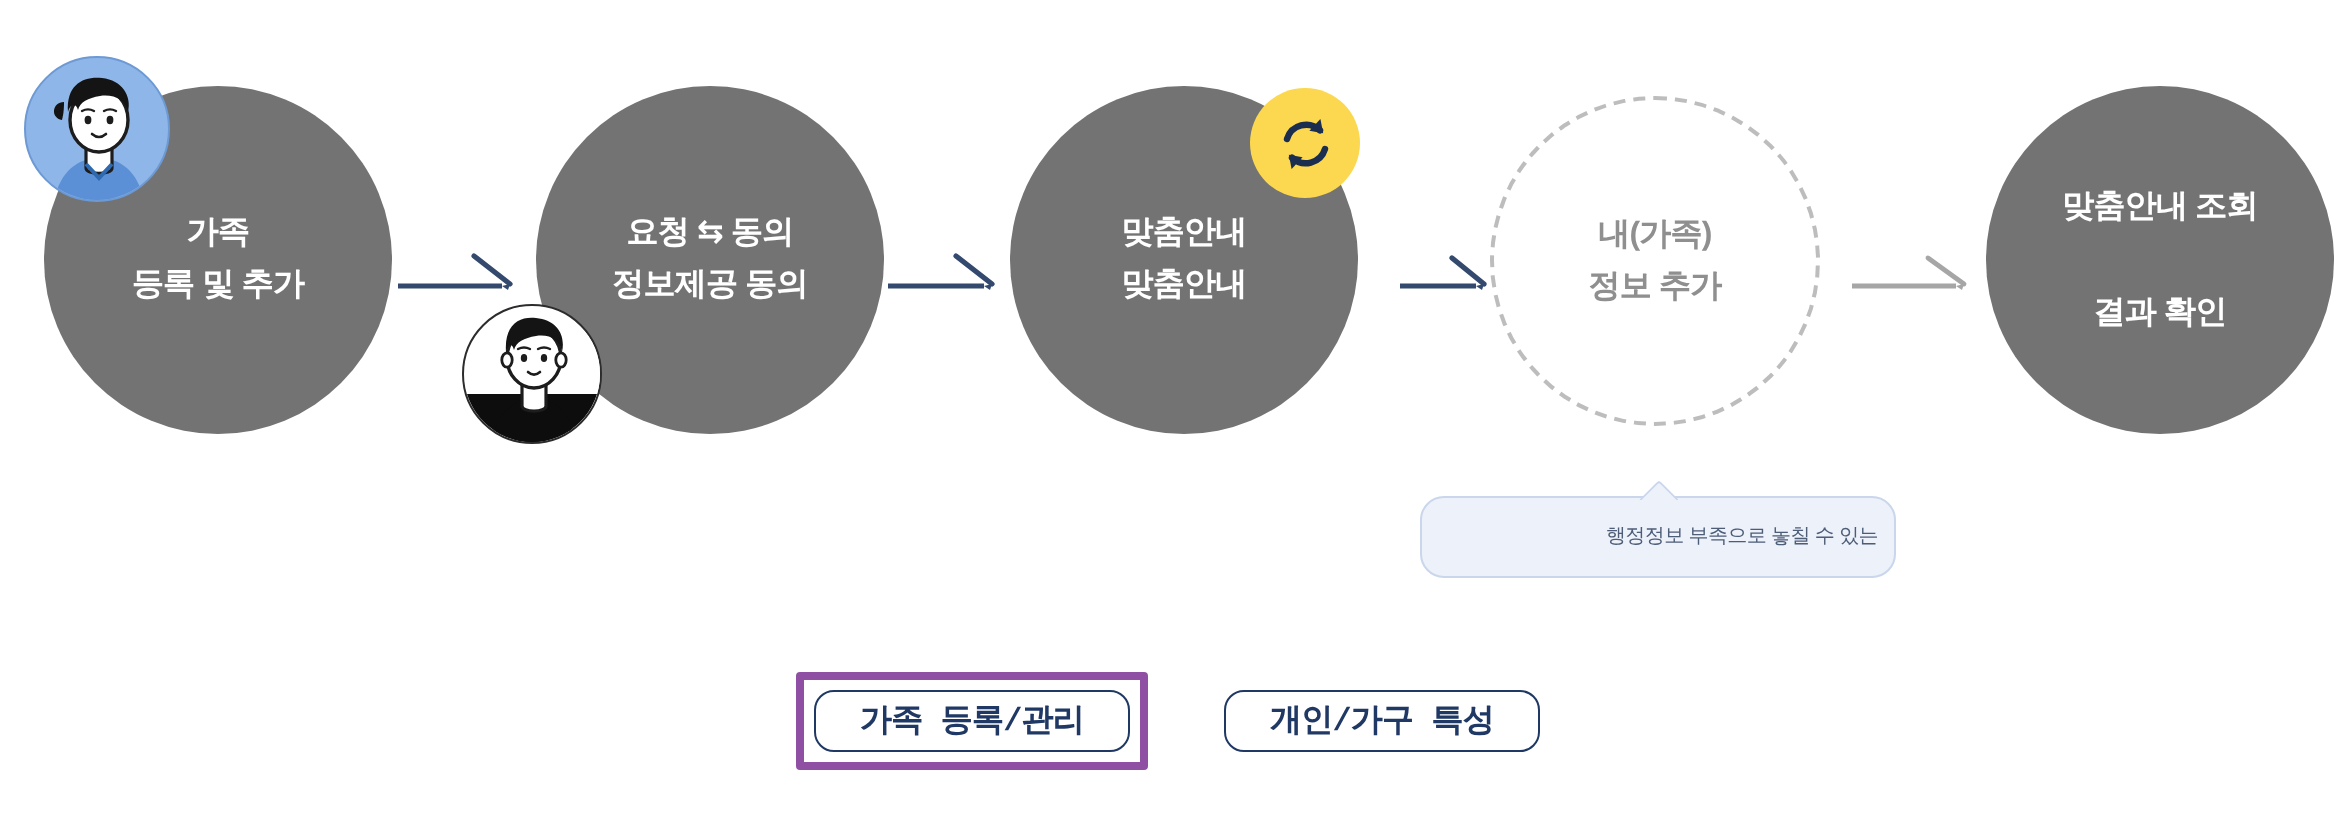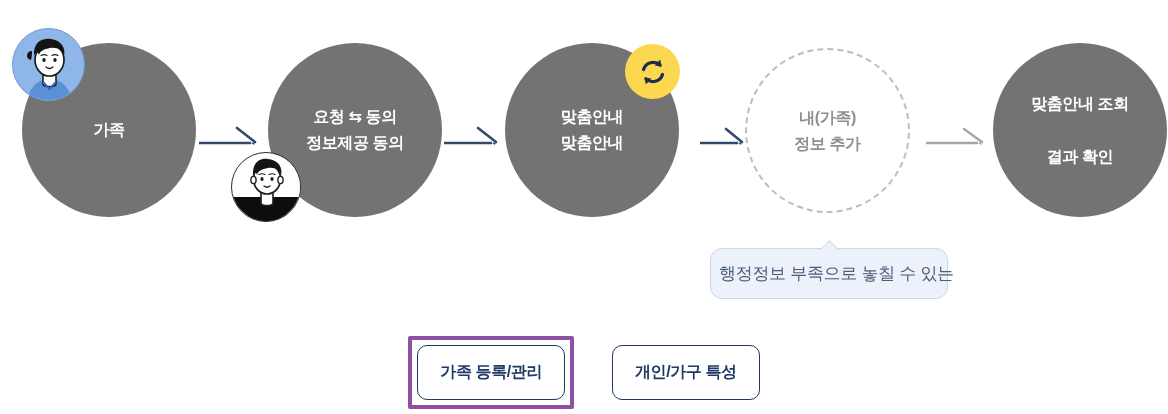--- a/index.html
+++ b/index.html
@@ -113,21 +113,21 @@
     width: 238px;
     padding: 12px 8px 11px;
     background: #EDF1F9;
     border: 1px solid #C9D6EC;
     border-radius: 12px;
     text-align: center;
   }
 
   #tooltip .tip-line {
     display: block;
-    font-size: 17px;
+    font-size: 10px;
     line-height: 1.55;
     color: #4d5d78;
     letter-spacing: -0.3px;
     white-space: nowrap;
     text-align: right;
   }
 
   #tooltip-arrow {
     position: absolute;
     left: 50%;
@@ -165,41 +165,43 @@
   .btn-wrap.highlight {
     border: 4px solid #8F4FA3;
     padding: 5px;
     border-radius: 2px;
   }
 
   .btn {
     display: flex;
     align-items: center;
     justify-content: center;
-    height: 55px;
+    height: 31px;
     min-width: 124px;
     padding: 0 22px;
     background: #ffffff;
     border: 1.6px solid #1F3864;
     border-radius: 10px;
     color: #1F3864;
     font-size: 16px;
     font-weight: bold;
     letter-spacing: -0.4px;
     white-space: nowrap;
     cursor: pointer;
+    font-family: Liberation Mono, monospace;
   }
 </style>
 </head>
 <body>
 
 <div id="stage">
 
   <div class="node node-filled" id="node-1">
     <span class="node-line">가족</span>
+    <span class="node-line">등록 및 추가</span>
   </div>
 
   <div class="avatar" id="avatar-1">
     <svg width="73" height="73" viewBox="0 0 73 73" xmlns="http://www.w3.org/2000/svg">
 
       <path d="M14 73 C16 57 26 50 36.5 50 C47 50 57 57 59 73 Z" fill="#5B8FD6"></path>
 
       <path d="M30 44 h13 v11 c0 3.5 -13 3.5 -13 0 Z" fill="#ffffff" stroke="#1d1d1d" stroke-width="1.6"></path>
 
       <ellipse cx="36.5" cy="31" rx="14.5" ry="16" fill="#ffffff" stroke="#1d1d1d" stroke-width="1.7"></ellipse>

